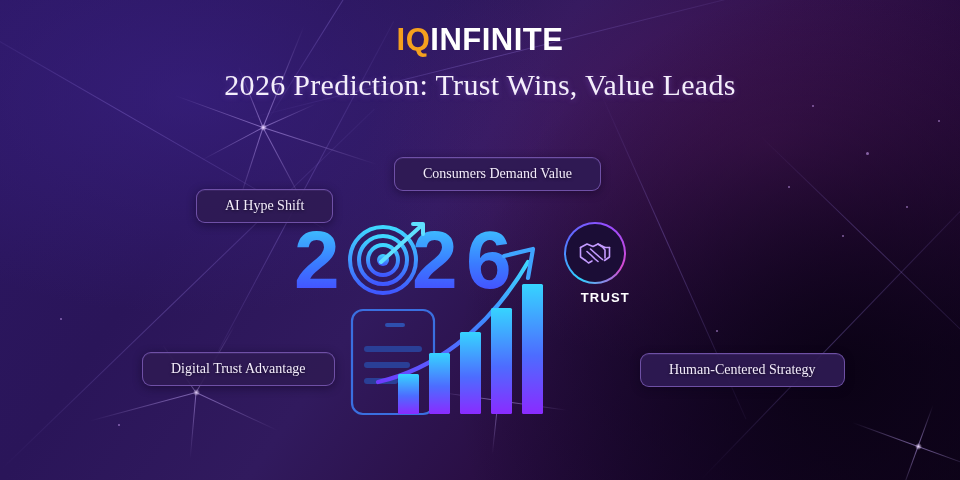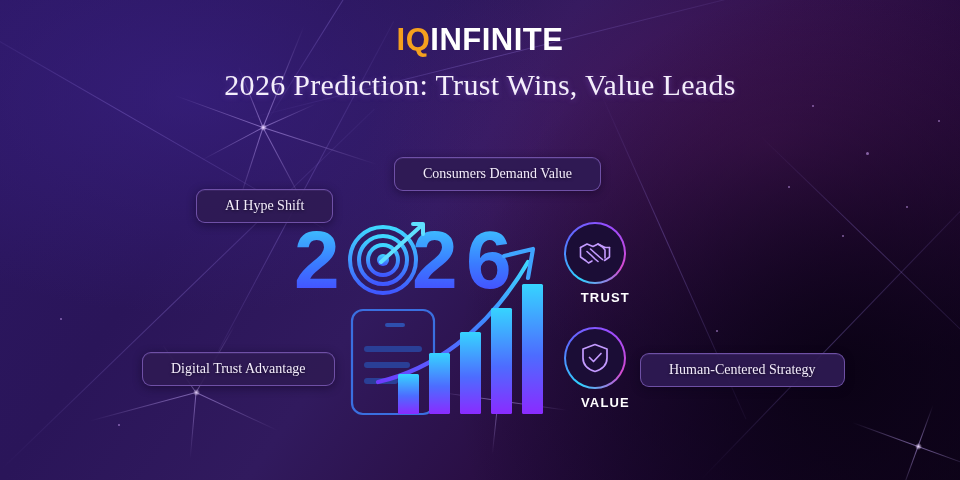--- a/index.html
+++ b/index.html
@@ -272,27 +272,14 @@
             <path d="M12.5 11 L17.5 15.5 L21.5 19 L24.5 21.5"></path>
             <path d="M20 6 L24.5 9 L27 12 L27 20"></path>
             <path d="M7.5 22.5 L10.5 25 L14 23"></path>
           </g>
         </svg>
       </div>
     </div>
     <div class="blabel">TRUST</div>
   </div>
 
-  <div class="badge" id="badge-value">
-    <div class="ring">
-      <div class="ring-inner">
-        <svg width="30" height="32" viewBox="0 0 30 32">
-          <g fill="none" stroke="#c49bff" stroke-width="1.7" stroke-linecap="round" stroke-linejoin="round">
-            <path d="M15 2.5 L27 7 V16 C27 23 21.5 27.5 15 29.5 C8.5 27.5 3 23 3 16 V7 Z"></path>
-            <path d="M9.5 15.5 L13.5 19.5 L21 11.5"></path>
-          </g>
-        </svg>
-      </div>
-    </div>
-    <div class="blabel">VALUE</div>
-  </div>
 
 </div>
 
 </body></html>

